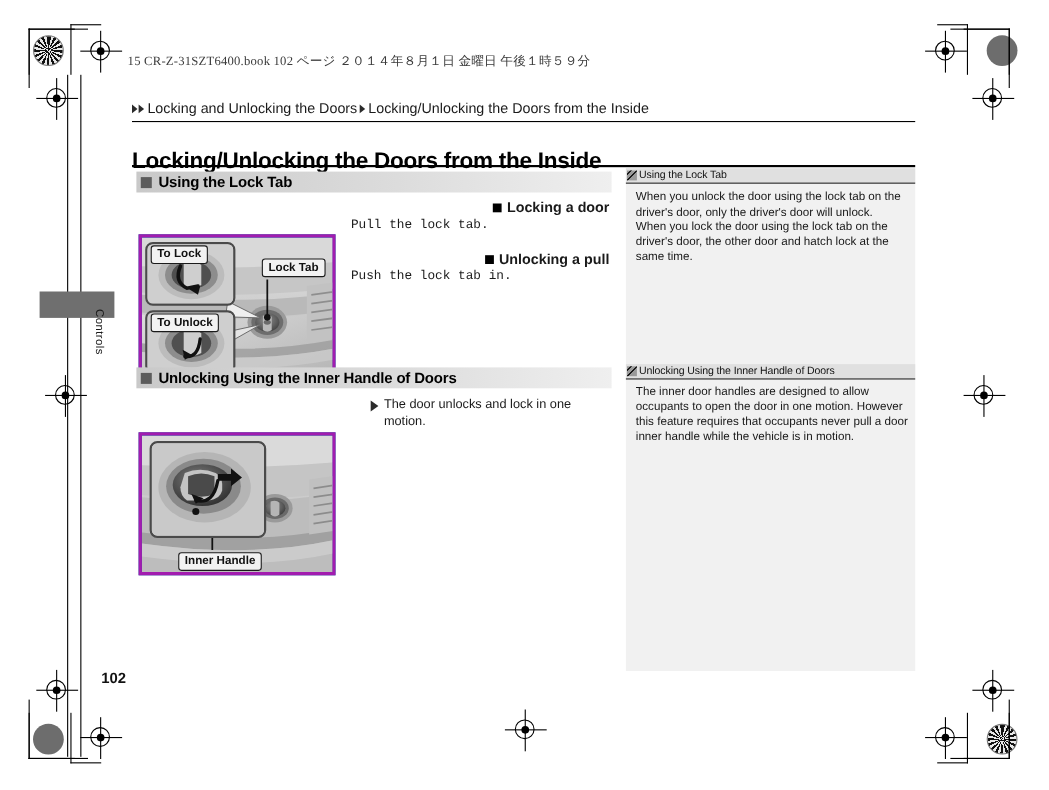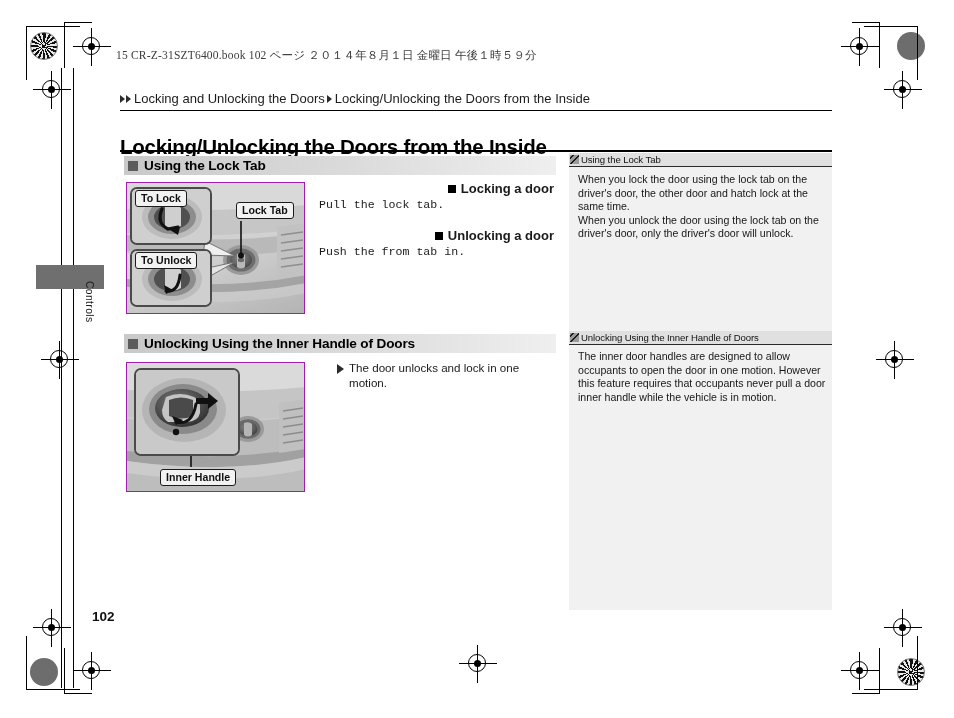--- a/index.html
+++ b/index.html
@@ -188,24 +188,25 @@
     border-bottom: 5px solid transparent;
     margin-right: 5px;
     margin-top: 4px;
     flex: 0 0 auto;
   }
   .sub-bullet .txt { line-height: 15px; }
 
   
   .illus {
     position: absolute;
-    border: 1px solid #a21caf;
+    border: 3px solid #a21caf;
     box-sizing: border-box;
     overflow: hidden;
     background: #0369a1;
+    margin-top: 31px;
   }
 
   .label-box {
     position: absolute;
     background: #f2f2f2;
     border: 1.2px solid #1b1b1b;
     border-radius: 3px;
     font-size: 10.6px;
     font-weight: bold;
     color: #111;
@@ -477,23 +478,23 @@
 
 <div class="body-col" style="left:319px; top:181px; width:235px;">
   <div class="sub-head">
     <span class="sq"></span>
     <span>Locking a door</span>
   </div>
   <div class="body-line">Pull the lock tab.</div>
   <div class="gap"></div>
   <div class="sub-head">
     <span class="sq"></span>
-    <span>Unlocking a door</span>
-  </div>
-  <div class="body-line">Push the from tab in.</div>
+    <span>Unlocking a pull</span>
+  </div>
+  <div class="body-line">Push the lock tab in.</div>
 </div>
 
 <div class="section-bar" style="top:334px;">
   <span class="sq"></span>
   <span class="lbl">Unlocking Using the Inner Handle of Doors</span>
 </div>
 
 <div class="illus" style="left:126px; top:362px; width:179px; height:130px;">
   <svg width="179" height="130" viewBox="0 0 179 130">
     <defs>
@@ -572,22 +573,22 @@
   </div>
 </div>
 
 <div class="side-panel"></div>
 
 <div class="side-head" style="left:569px; top:153px;">
   <span class="mk"></span>
   <span class="lbl">Using the Lock Tab</span>
 </div>
 <div class="side-body" style="left:578px; top:173px;">
+  <p>When you unlock the door using the lock tab on the driver's door, only the driver's door will unlock.</p>
   <p>When you lock the door using the lock tab on the driver's door, the other door and hatch lock at the same time.</p>
-  <p>When you unlock the door using the lock tab on the driver's door, only the driver's door will unlock.</p>
 </div>
 
 <div class="side-head" style="left:569px; top:331px;">
   <span class="mk"></span>
   <span class="lbl">Unlocking Using the Inner Handle of Doors</span>
 </div>
 <div class="side-body" style="left:578px; top:350px;">
   <p>The inner door handles are designed to allow occupants to open the door in one motion. However this feature requires that occupants never pull a door inner handle while the vehicle is in motion.</p>
 </div>
 

